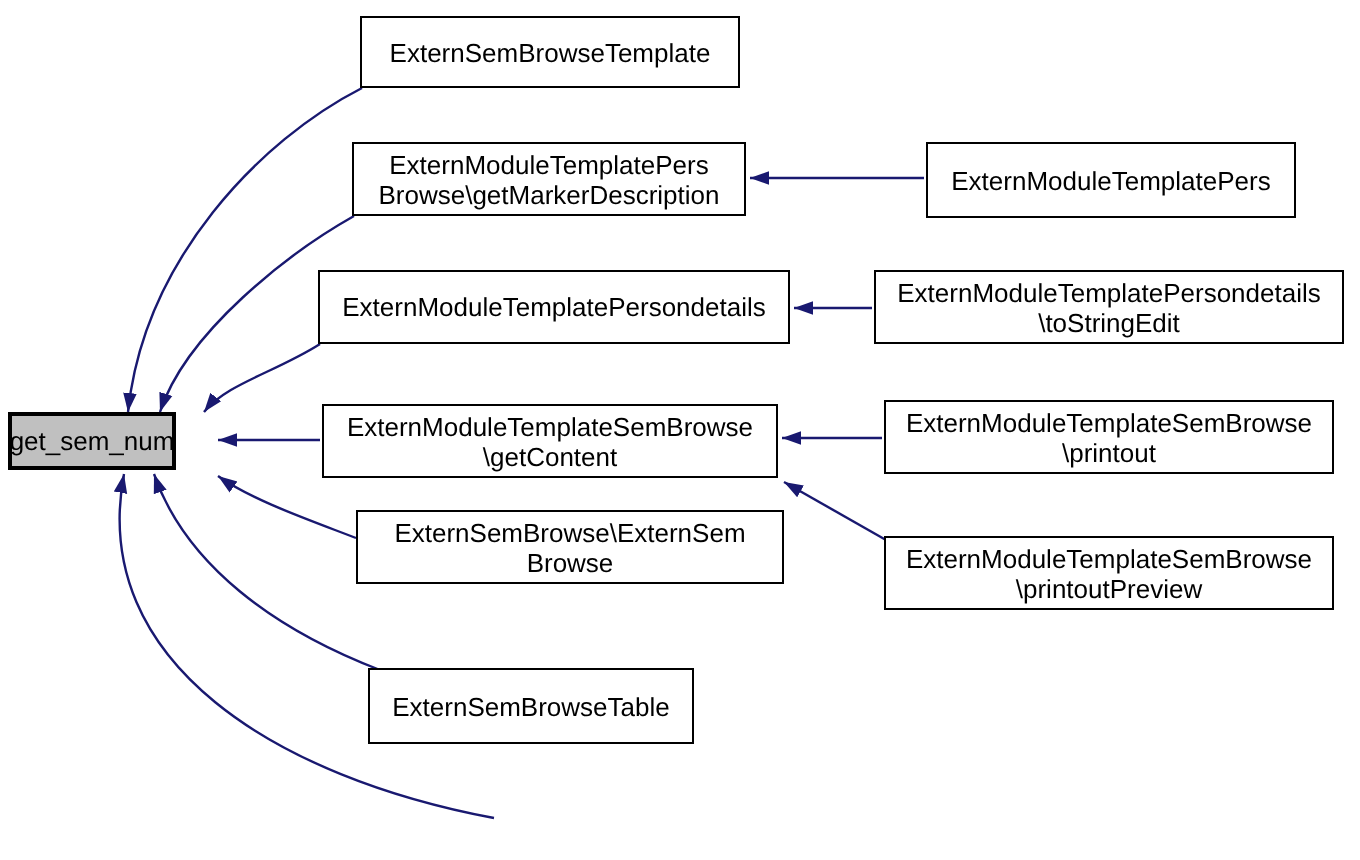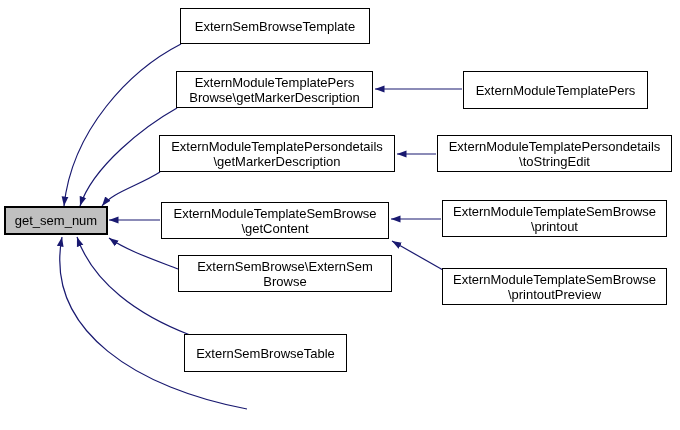--- a/index.html
+++ b/index.html
@@ -45,36 +45,35 @@
     <path class="edge" d="M160,220 L109,220" marker-end="url(#arrowhead)"></path>
     <path class="edge" d="M178,269 C152,259 126,250 109,238" marker-end="url(#arrowhead)"></path>
     <path class="edge" d="M190,335 C138,315 93,283 77,237" marker-end="url(#arrowhead)"></path>
     <path class="edge" d="M247,409 C140,389 44,332 62,237" marker-end="url(#arrowhead)"></path>
     <path class="edge" d="M462,89  L375,89" marker-end="url(#arrowhead)"></path>
     <path class="edge" d="M436,154 L397,154" marker-end="url(#arrowhead)"></path>
     <path class="edge" d="M441,219 L391,219" marker-end="url(#arrowhead)"></path>
     <path class="edge" d="M443,270 L392,241" marker-end="url(#arrowhead)"></path>
   </svg>
 
-  <div class="node root" style="left:4px;top:206px;width:104px;height:29px">
+  <div class="node root" style="left:4px;top:206px;width:84px;height:29px">
     <span class="l">get_sem_num</span>
   </div>
 
   <div class="node" style="left:180px;top:8px;width:190px;height:36px">
     <span class="l">ExternSemBrowseTemplate</span>
   </div>
 
   <div class="node" style="left:176px;top:71px;width:197px;height:37px">
     <span class="l">ExternModuleTemplatePers</span>
     <span class="l">Browse\getMarkerDescription</span>
   </div>
 
   <div class="node" style="left:159px;top:135px;width:236px;height:37px">
     <span class="l">ExternModuleTemplatePersondetails</span>
-    <span class="l">\getMarkerDescription</span>
   </div>
 
   <div class="node" style="left:161px;top:202px;width:228px;height:37px">
     <span class="l">ExternModuleTemplateSemBrowse</span>
     <span class="l">\getContent</span>
   </div>
 
   <div class="node" style="left:178px;top:255px;width:214px;height:37px">
     <span class="l">ExternSemBrowse\ExternSem</span>
     <span class="l">Browse</span>

